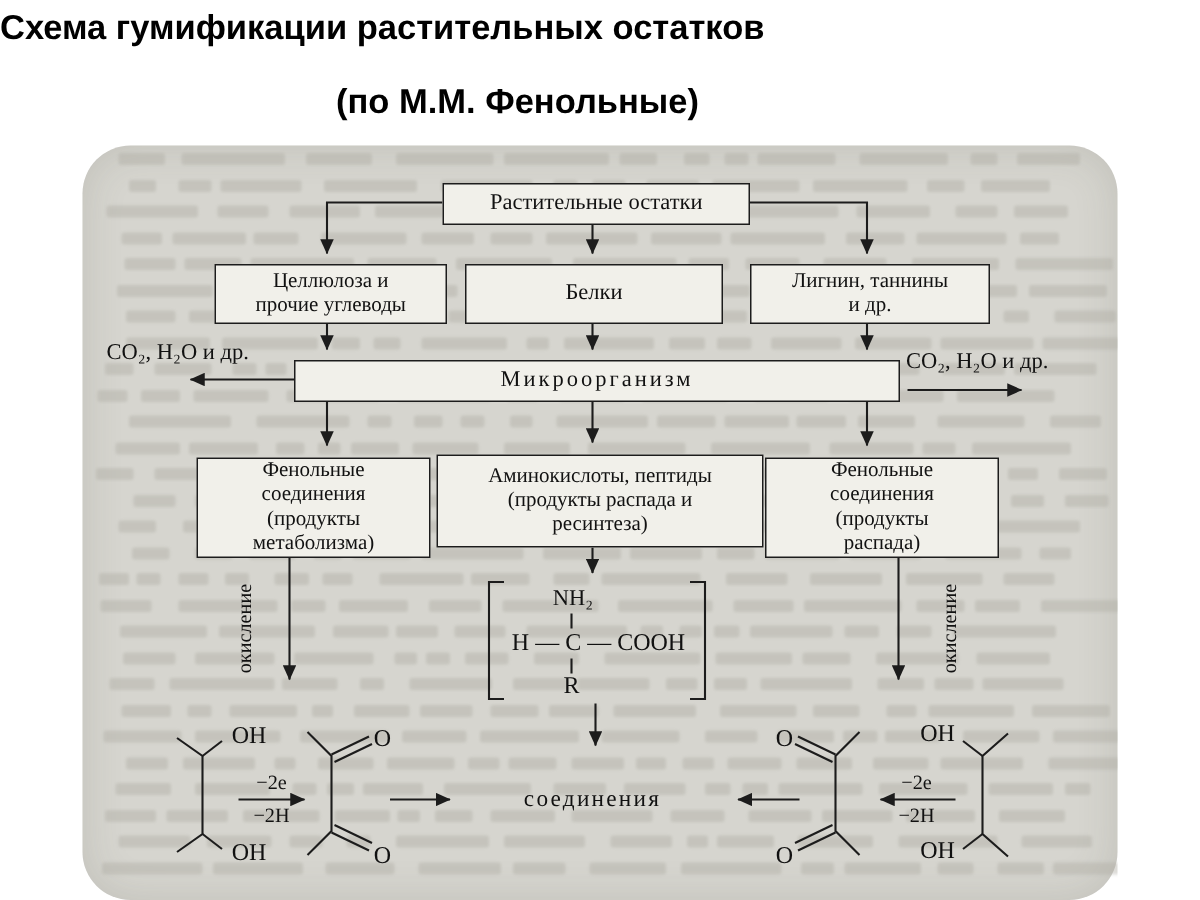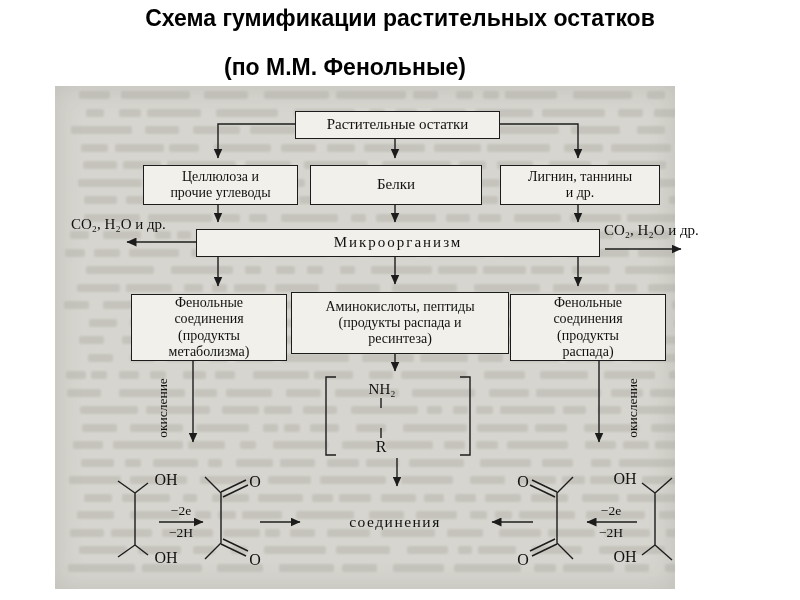--- a/index.html
+++ b/index.html
@@ -4,26 +4,26 @@
 <style>
   :root{
     --scan-bg:#d6d5cf;
     --box-fill:#f1f0ea;
     --line:#1c1c1c;
     --ghost:#aeaca3;
   }
   html,body{margin:0;padding:0;}
   body{width:800px;height:600px;background:#ffffff;overflow:hidden;position:relative;
        font-family:"Liberation Serif", serif;color:#111;}
-  .title1{position:absolute;left:0;top:5px;width:800px;text-align:center;
+  .title1{position:absolute;left:0;top:5px;width:800px;
           font-family:"Liberation Sans", sans-serif;font-weight:bold;font-size:23px;color:#000;}
   .title2{position:absolute;left:0;top:54px;width:690px;text-align:center;
           font-family:"Liberation Sans", sans-serif;font-weight:bold;font-size:23px;color:#000;}
-  .scan{position:absolute;left:55px;top:86px;width:620px;height:503px;
-        background:var(--scan-bg);box-shadow:inset 0 0 28px rgba(80,78,70,.16);}
+  .scan{position:absolute;left:55px;top:97px;width:690px;height:503px;
+        background:var(--scan-bg);box-shadow:inset 0 0 28px rgba(80,78,70,.16);border-radius:32px;}
   #ghost{position:absolute;left:0;top:0;width:100%;height:100%;z-index:1;overflow:hidden;}
   #ghost i{position:absolute;height:8px;background:var(--ghost);opacity:.42;
            filter:blur(1.1px);border-radius:2px;}
   svg.connectors{position:absolute;left:0;top:0;z-index:2;}
   .box{position:absolute;z-index:3;background:var(--box-fill);border:1.5px solid var(--line);
        display:flex;align-items:center;justify-content:center;text-align:center;
        font-size:14px;line-height:1.16;white-space:pre-line;box-sizing:border-box;}
   .b-plant{left:240px;top:25px;width:205px;height:28px;font-size:15px;}
   .b-cell{left:88px;top:79px;width:155px;height:40px;}
   .b-prot{left:255px;top:79px;width:172px;height:40px;font-size:15px;}
@@ -493,20 +493,21 @@
 соединения
 (продукты
 распада)</div>
 
   <span class="lbl co2L">CO₂, H₂O и др.</span>
   <span class="lbl co2R">CO₂, H₂O и др.</span>
   <span class="lbl rot oxL">окисление</span>
   <span class="lbl rot oxR">окисление</span>
 
   <span class="lbl ctr nh2">NH₂</span>
+  <span class="lbl ctr backbone">H — C — COOH</span>
   <span class="lbl ctr rlab">R</span>
 
   <span class="lbl ctr cond">соединения</span>
 
   <span class="lbl ctr frac eL">−2e</span>
   <span class="lbl ctr frac hL">−2H</span>
   <span class="lbl ctr frac eR">−2e</span>
   <span class="lbl ctr frac hR">−2H</span>
 
   <span class="lbl ctr chem ohLT">OH</span>

